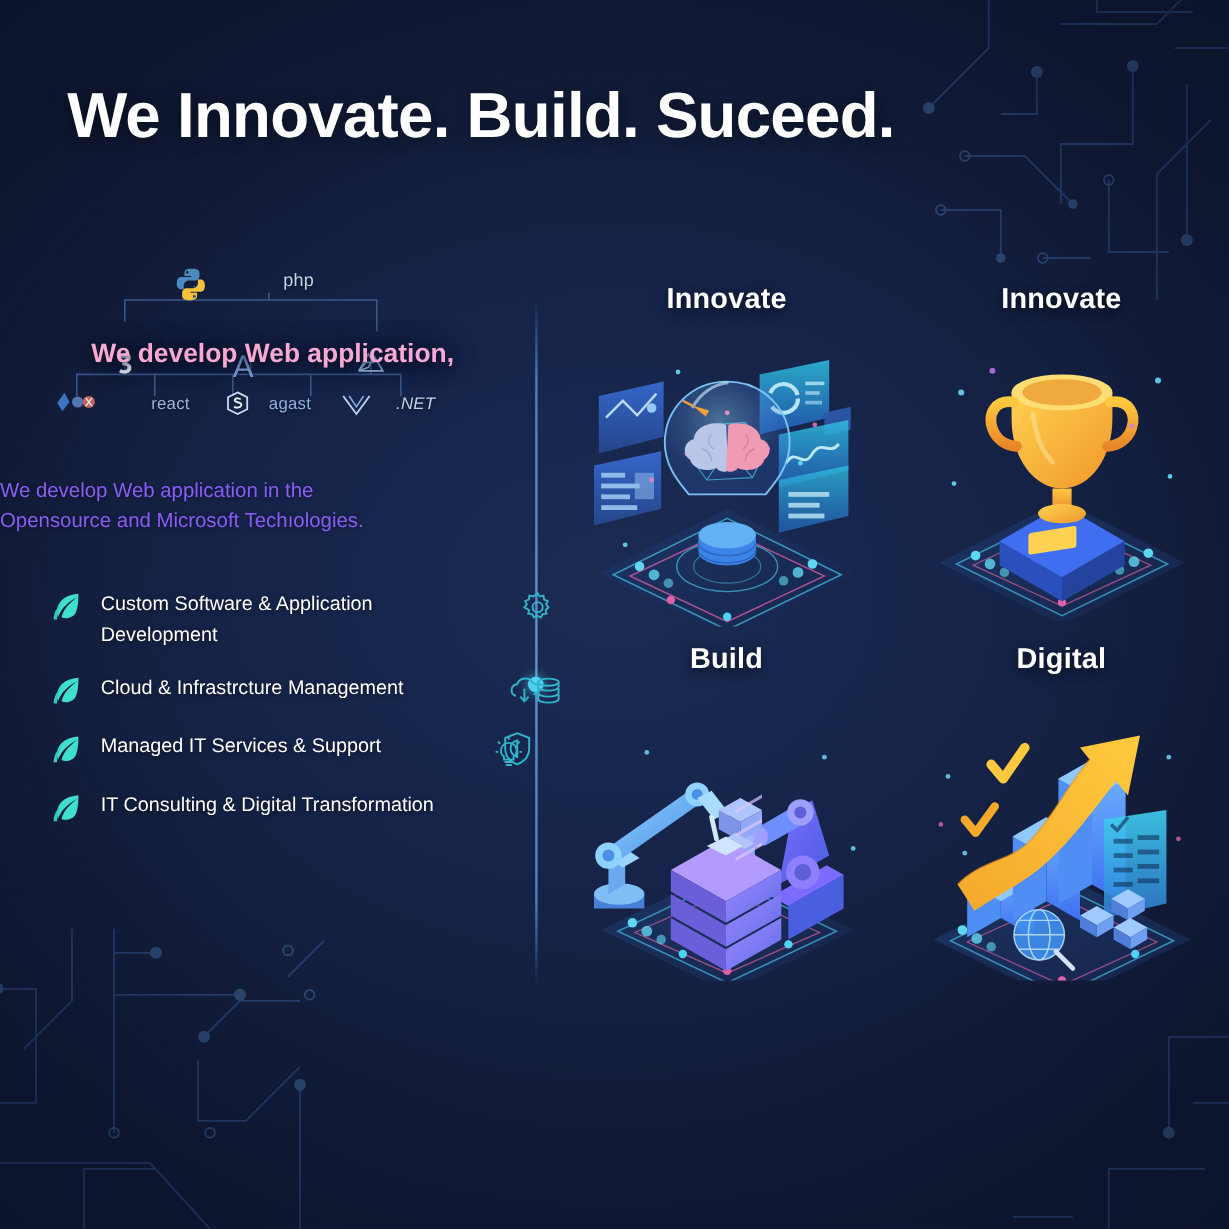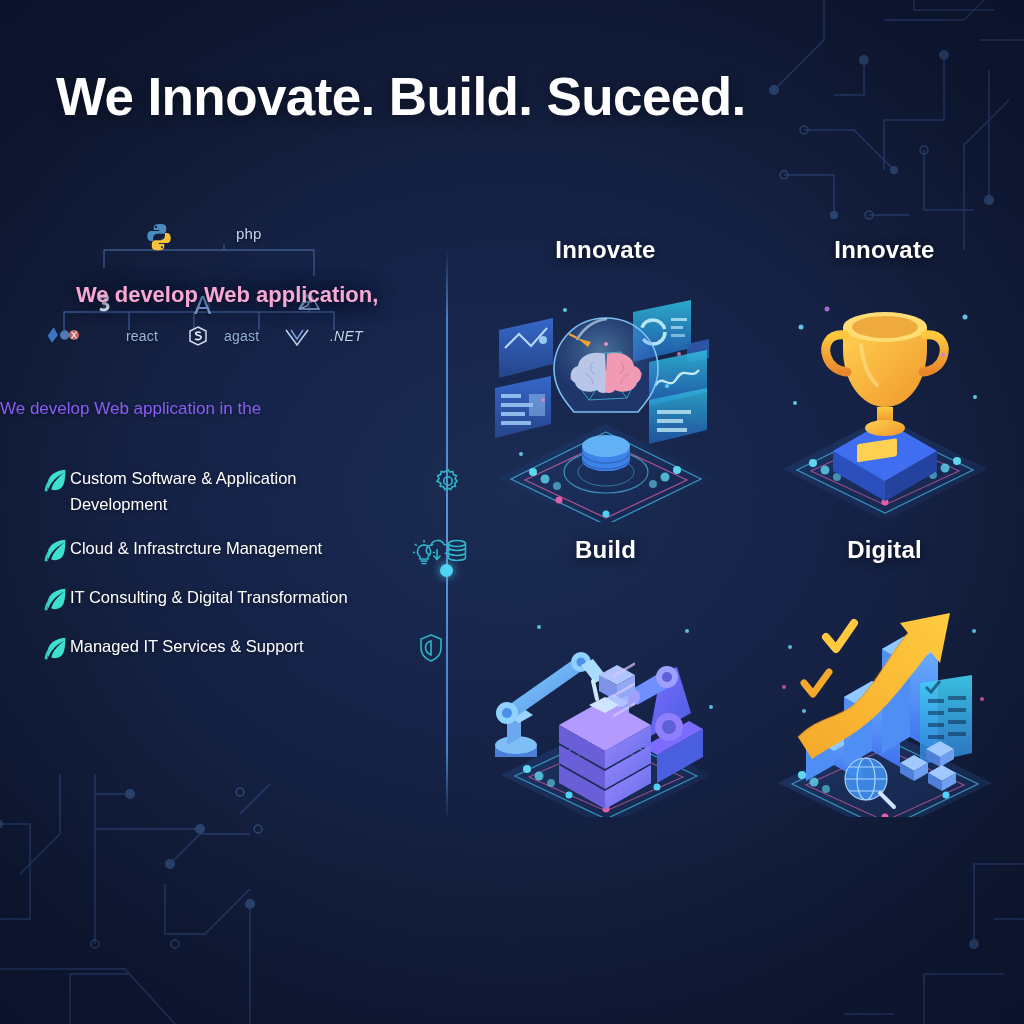--- a/index.html
+++ b/index.html
@@ -65,21 +65,21 @@
   }
 
   #paragraph {
     margin-top:6px;
     font-size:17px; line-height:25px; color:#8b5cf6; font-weight:normal;
     text-shadow:0 1px 4px rgba(0,0,0,.4);
   }
 
   #bullets { margin-top:44px; margin-left:40px; }
   .bullet-row {
-    display:flex; align-items:flex-start; 
+    display:flex; align-items:flex-start; gap:14px;
     margin-bottom:18px; position:relative; min-height:30px;
   }
   .leaf-icon { flex:0 0 auto; width:30px; height:30px; margin-top:1px; }
   .bullet-text {
     font-size:16.5px; line-height:26px; color:#ffffff; font-weight:normal;
     max-width:310px; text-shadow:0 1px 4px rgba(0,0,0,.45);
   }
   .side-icon { position:absolute; right:-22px; }
 
   
@@ -231,20 +231,21 @@
       <path d="M2 4 L13 19 L24 4" fill="none" stroke="#bcd0ea" stroke-width="1.6"></path>
       <path d="M7 4 L13 13 L19 4" fill="none" stroke="#7fa6df" stroke-width="1.4"></path>
     </svg>
     <div class="stack-label" style="left:296px; top:98px; color:#c3d4ea;font-style:italic;">.NET</div>
 
     <div id="tagline">We develop Web application,</div>
   </div>
 
   <div id="paragraph">
     <div>We develop Web application in the</div>
+    <div>Opensource and Microsoft Techıologies.</div>
   </div>
 
   <div id="bullets">
 
     <div class="bullet-row">
       <svg class="leaf-icon" viewBox="0 0 32 32">
         <path d="M27 4 C14 5 8 12 8 20 c0 3 1 5 1 5 s2-10 17-18 C20 12 14 17 12 25 c5 2 11 0 13-5 2-5 2-12 2-16z" fill="#3fdfd0"></path>
         <path d="M5 27 c0-6 3-11 7-14 -3 5-4 10-4 14z" fill="#35c9bd"></path>
       </svg>
       <div class="bullet-text">Custom Software &amp; Application Development</div>
@@ -272,40 +273,40 @@
           <path d="M24.5 18.5 v4 a8.5 3 0 0 0 17 0 v-4"></path>
         </g>
       </svg>
     </div>
 
     <div class="bullet-row">
       <svg class="leaf-icon" viewBox="0 0 32 32">
         <path d="M27 4 C14 5 8 12 8 20 c0 3 1 5 1 5 s2-10 17-18 C20 12 14 17 12 25 c5 2 11 0 13-5 2-5 2-12 2-16z" fill="#3fdfd0"></path>
         <path d="M5 27 c0-6 3-11 7-14 -3 5-4 10-4 14z" fill="#35c9bd"></path>
       </svg>
+      <div class="bullet-text">Managed IT Services &amp; Support</div>
+      <svg class="side-icon" style="top:0px; right:-4px;" width="26" height="30" viewBox="0 0 26 30">
+        <g fill="none" stroke="#2fb6c9" stroke-width="1.6">
+          <path d="M13 2 L23 6 v9 c0 7-5 11-10 13 C8 26 3 22 3 15 V6z"></path>
+          <path d="M13 8 v14 c-3.6-1.4-5.5-4-5.5-7.5 S9.4 9 13 8z"></path>
+        </g>
+      </svg>
+    </div>
+
+    <div class="bullet-row">
+      <svg class="leaf-icon" viewBox="0 0 32 32">
+        <path d="M27 4 C14 5 8 12 8 20 c0 3 1 5 1 5 s2-10 17-18 C20 12 14 17 12 25 c5 2 11 0 13-5 2-5 2-12 2-16z" fill="#3fdfd0"></path>
+        <path d="M5 27 c0-6 3-11 7-14 -3 5-4 10-4 14z" fill="#35c9bd"></path>
+      </svg>
       <div class="bullet-text">IT Consulting &amp; Digital Transformation</div>
       <svg class="side-icon" style="top:-46px; right:2px;" width="28" height="30" viewBox="0 0 28 30">
         <g fill="none" stroke="#2fb6c9" stroke-width="1.5">
           <path d="M14 7 a6.5 6.5 0 0 1 4 11.6 V21 h-8 v-2.4 A6.5 6.5 0 0 1 14 7z"></path>
           <path d="M10.5 23 h7 M11.5 25.5 h5"></path>
           <path d="M14 2 v2.5 M5 6 l1.8 1.8 M23 6 l-1.8 1.8 M3 14.5 h2.2 M22.8 14.5 H25"></path>
-        </g>
-      </svg>
-    </div>
-
-    <div class="bullet-row">
-      <svg class="leaf-icon" viewBox="0 0 32 32">
-        <path d="M27 4 C14 5 8 12 8 20 c0 3 1 5 1 5 s2-10 17-18 C20 12 14 17 12 25 c5 2 11 0 13-5 2-5 2-12 2-16z" fill="#3fdfd0"></path>
-        <path d="M5 27 c0-6 3-11 7-14 -3 5-4 10-4 14z" fill="#35c9bd"></path>
-      </svg>
-      <div class="bullet-text">Managed IT Services &amp; Support</div>
-      <svg class="side-icon" style="top:0px; right:-4px;" width="26" height="30" viewBox="0 0 26 30">
-        <g fill="none" stroke="#2fb6c9" stroke-width="1.6">
-          <path d="M13 2 L23 6 v9 c0 7-5 11-10 13 C8 26 3 22 3 15 V6z"></path>
-          <path d="M13 8 v14 c-3.6-1.4-5.5-4-5.5-7.5 S9.4 9 13 8z"></path>
         </g>
       </svg>
     </div>
 
 
   </div>
 </div>
 
 <div id="right-grid">
 

